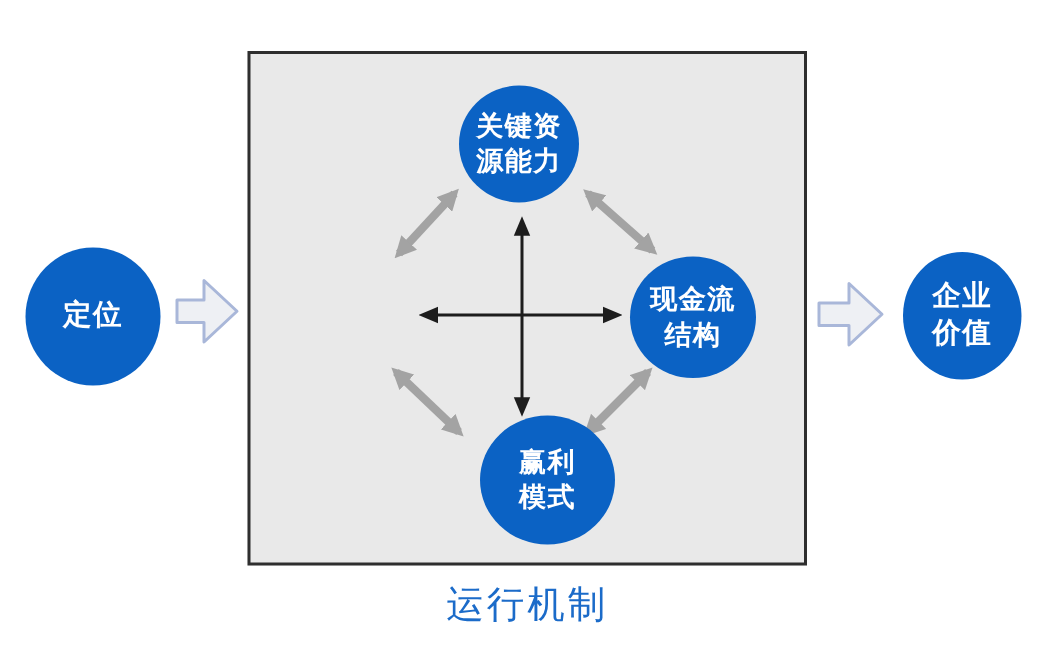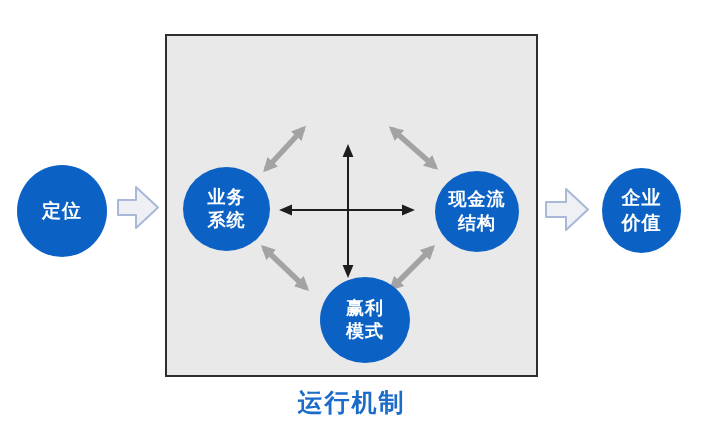--- a/index.html
+++ b/index.html
@@ -53,29 +53,29 @@
     white-space:pre-line;
     font-weight:bold;
     line-height:1.3;
     letter-spacing:1px;
   }
   .node-inner .node-label{font-size:18px;}
   .node-outer .node-label{font-size:19px;}
   .node-positioning{left:17px;top:165px;width:90px;height:92px;}
   .node-business{left:183px;top:167px;width:87px;height:84px;}
   .node-key-resources{left:306px;top:57px;width:80px;height:78px;}
-  .node-cash-flow{left:435px;top:171px;width:84px;height:81px;}
+  .node-cash-flow{left:420px;top:171px;width:84px;height:81px;}
   .node-profit-model{left:320px;top:277px;width:90px;height:86px;}
   .node-enterprise-value{left:602px;top:168px;width:79px;height:85px;}
   .caption{
     position:absolute;
     left:165px;top:386px;width:373px;
     text-align:center;
     font-size:25px;
-    font-weight:bold;
+    font-weight:normal;
     letter-spacing:2px;
     color:var(--caption-text,#1b6bc9);
   }
 </style>
 </head>
 <body>
 
 <div class="canvas">
 
   <div class="mechanism-box"></div>
@@ -99,25 +99,25 @@
     <line class="black-link" x1="348" y1="148" x2="348" y2="274" marker-start="url(#headBlack)" marker-end="url(#headBlack)"></line>
 
     <polygon class="block-arrow" points="118,200 136,200 136,187 158,207.5 136,228 136,215 118,215"></polygon>
     <polygon class="block-arrow" points="546,202 566,202 566,189 588,209.5 566,230 566,217 546,217"></polygon>
   </svg>
 
   <div class="node node-outer node-positioning">
     <span class="node-label">定位</span>
   </div>
 
-  <div class="node node-inner node-business">
-    <span class="node-label">业务
-系统</span>
+
+  <div class="node node-inner node-key-resources">
+    <span class="node-label">关键资
+源能力</span>
   </div>
-
 
   <div class="node node-inner node-cash-flow">
     <span class="node-label">现金流
 结构</span>
   </div>
 
   <div class="node node-inner node-profit-model">
     <span class="node-label">赢利
 模式</span>
   </div>

